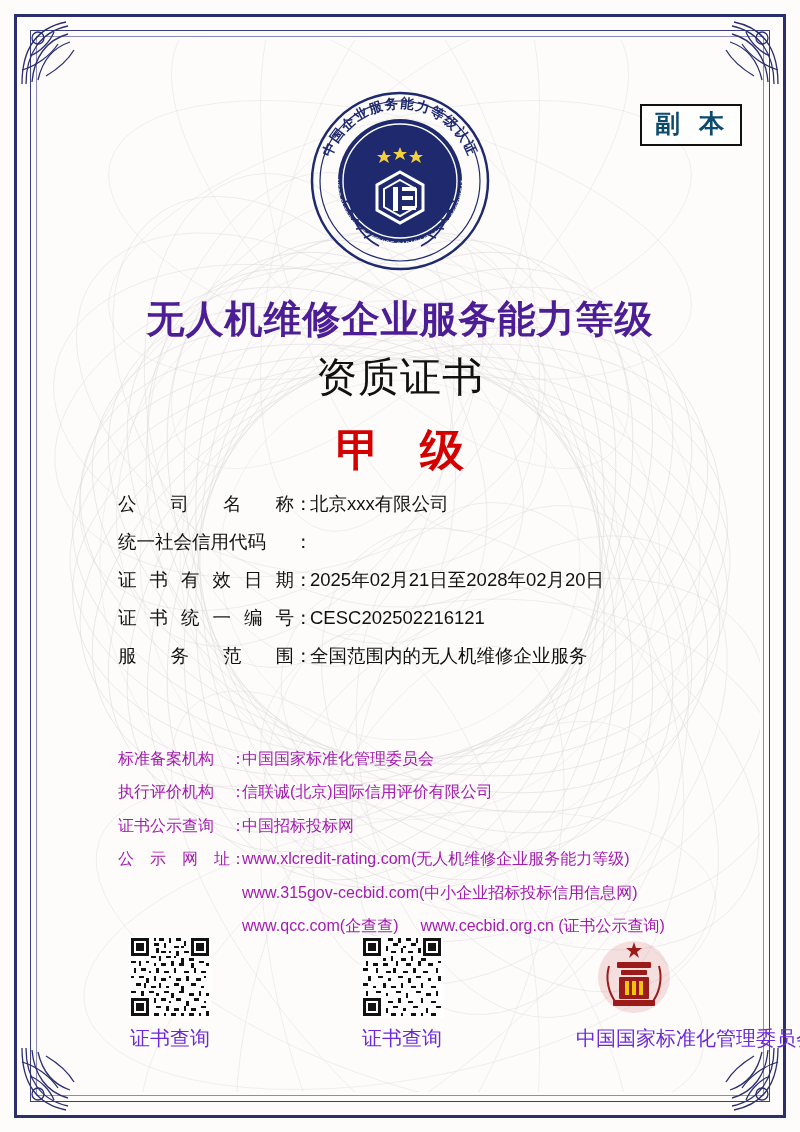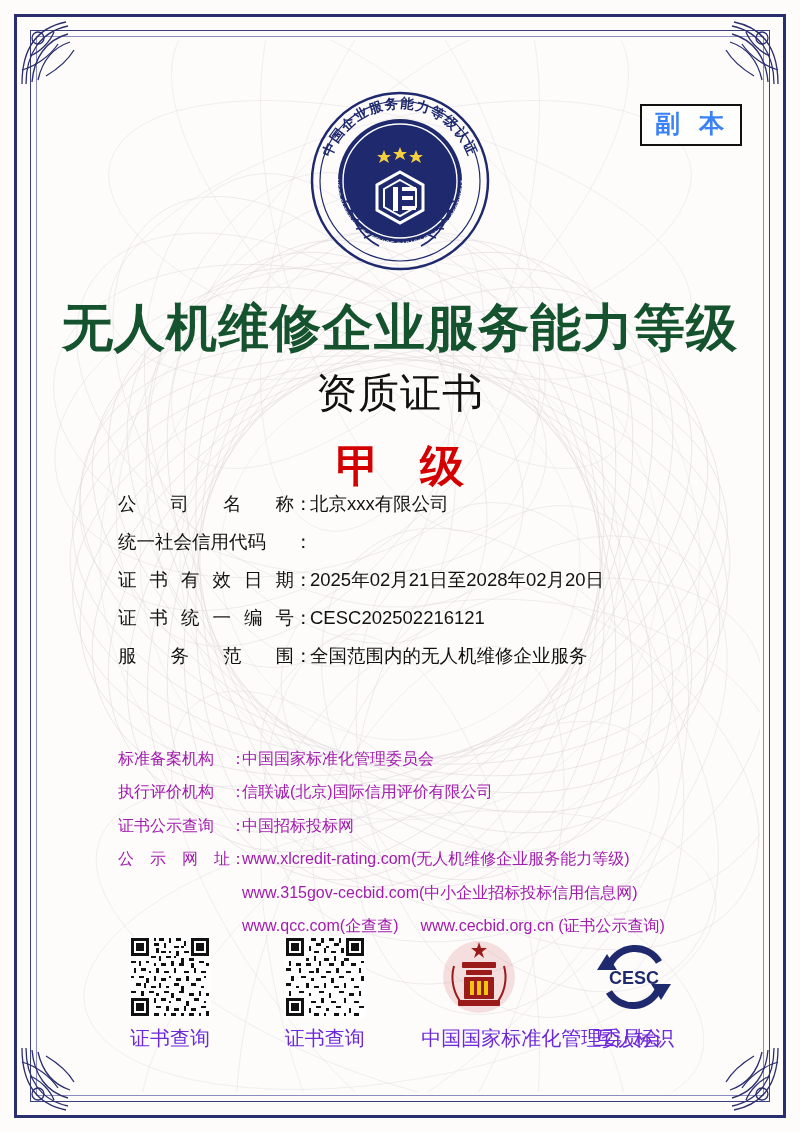--- a/index.html
+++ b/index.html
@@ -61,21 +61,21 @@
   
   .copy-badge {
     position: absolute;
     right: 58px;
     top: 104px;
     border: 2px solid #111;
     padding: 4px 10px 6px 10px;
     font-size: 25px;
     letter-spacing: 6px;
     font-weight: bold;
-    color: #3b82f6;
+    color: #0c4a6e;
     background: rgba(255,255,255,0.55);
     line-height: 1.1;
     text-indent: 3px;
   }
 
   
   .emblem-wrap {
     position: absolute;
     left: 50%;
     top: 86px;
@@ -85,23 +85,23 @@
   }
 
   
   .title-block {
     position: absolute;
     left: 0; right: 0;
     top: 296px;
     text-align: center;
   }
   .title-line1 {
-    font-size: 51px;
+    font-size: 38px;
     font-weight: bold;
-    color: #14532d;
+    color: #4c1d95;
     letter-spacing: 1px;
     line-height: 1.25;
   }
   .title-line2 {
     font-size: 41px;
     font-weight: normal;
     color: #111;
     letter-spacing: 1px;
     line-height: 1.25;
     margin-top: 8px;
@@ -697,29 +697,15 @@
           </g>
           <g fill="none" stroke="#9b1b1b" stroke-width="2">
             <path d="M14 30 C10 44 14 58 22 68"></path>
             <path d="M64 30 C68 44 64 58 56 68"></path>
           </g>
         </svg>
       </div>
       <div class="qr-caption">中国国家标准化管理委员会</div>
     </div>
 
-    <div class="qr-item">
-      <div class="cesc-mark">
-        <svg viewBox="0 0 86 82" xmlns="http://www.w3.org/2000/svg">
-          <g fill="none" stroke="#1f2a6e" stroke-width="7" stroke-linecap="butt">
-            <path d="M68 26 A28 28 0 0 0 18 30"></path>
-            <path d="M18 56 A28 28 0 0 0 68 52"></path>
-          </g>
-          <polygon points="16,18 26,34 6,34" fill="#1f2a6e"></polygon>
-          <polygon points="70,64 60,48 80,48" fill="#1f2a6e"></polygon>
-          <text x="43" y="48" text-anchor="middle" font-size="18" font-weight="bold" fill="#1f2a6e" font-family="'Liberation Sans', sans-serif">CESC</text>
-        </svg>
-      </div>
-      <div class="qr-caption">互认标识</div>
-    </div>
   </div>
 
 </div>
 
 </body></html>

